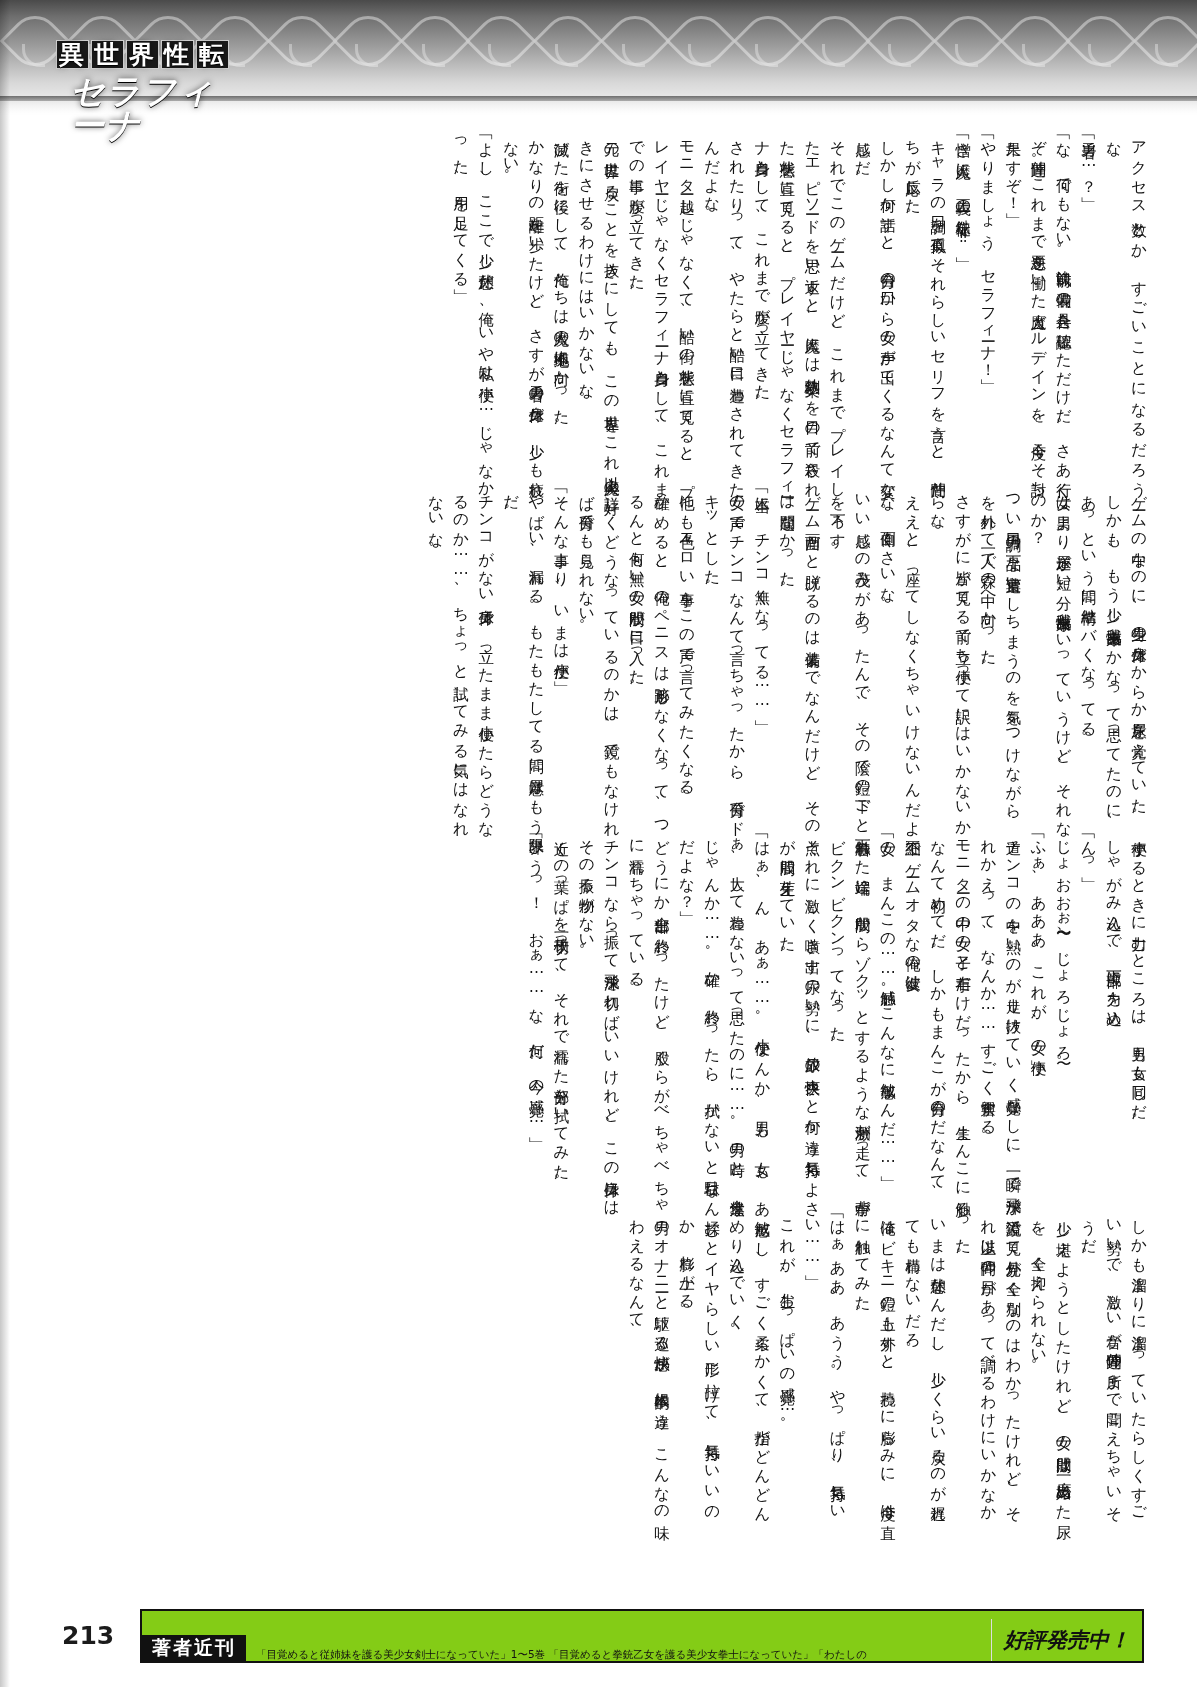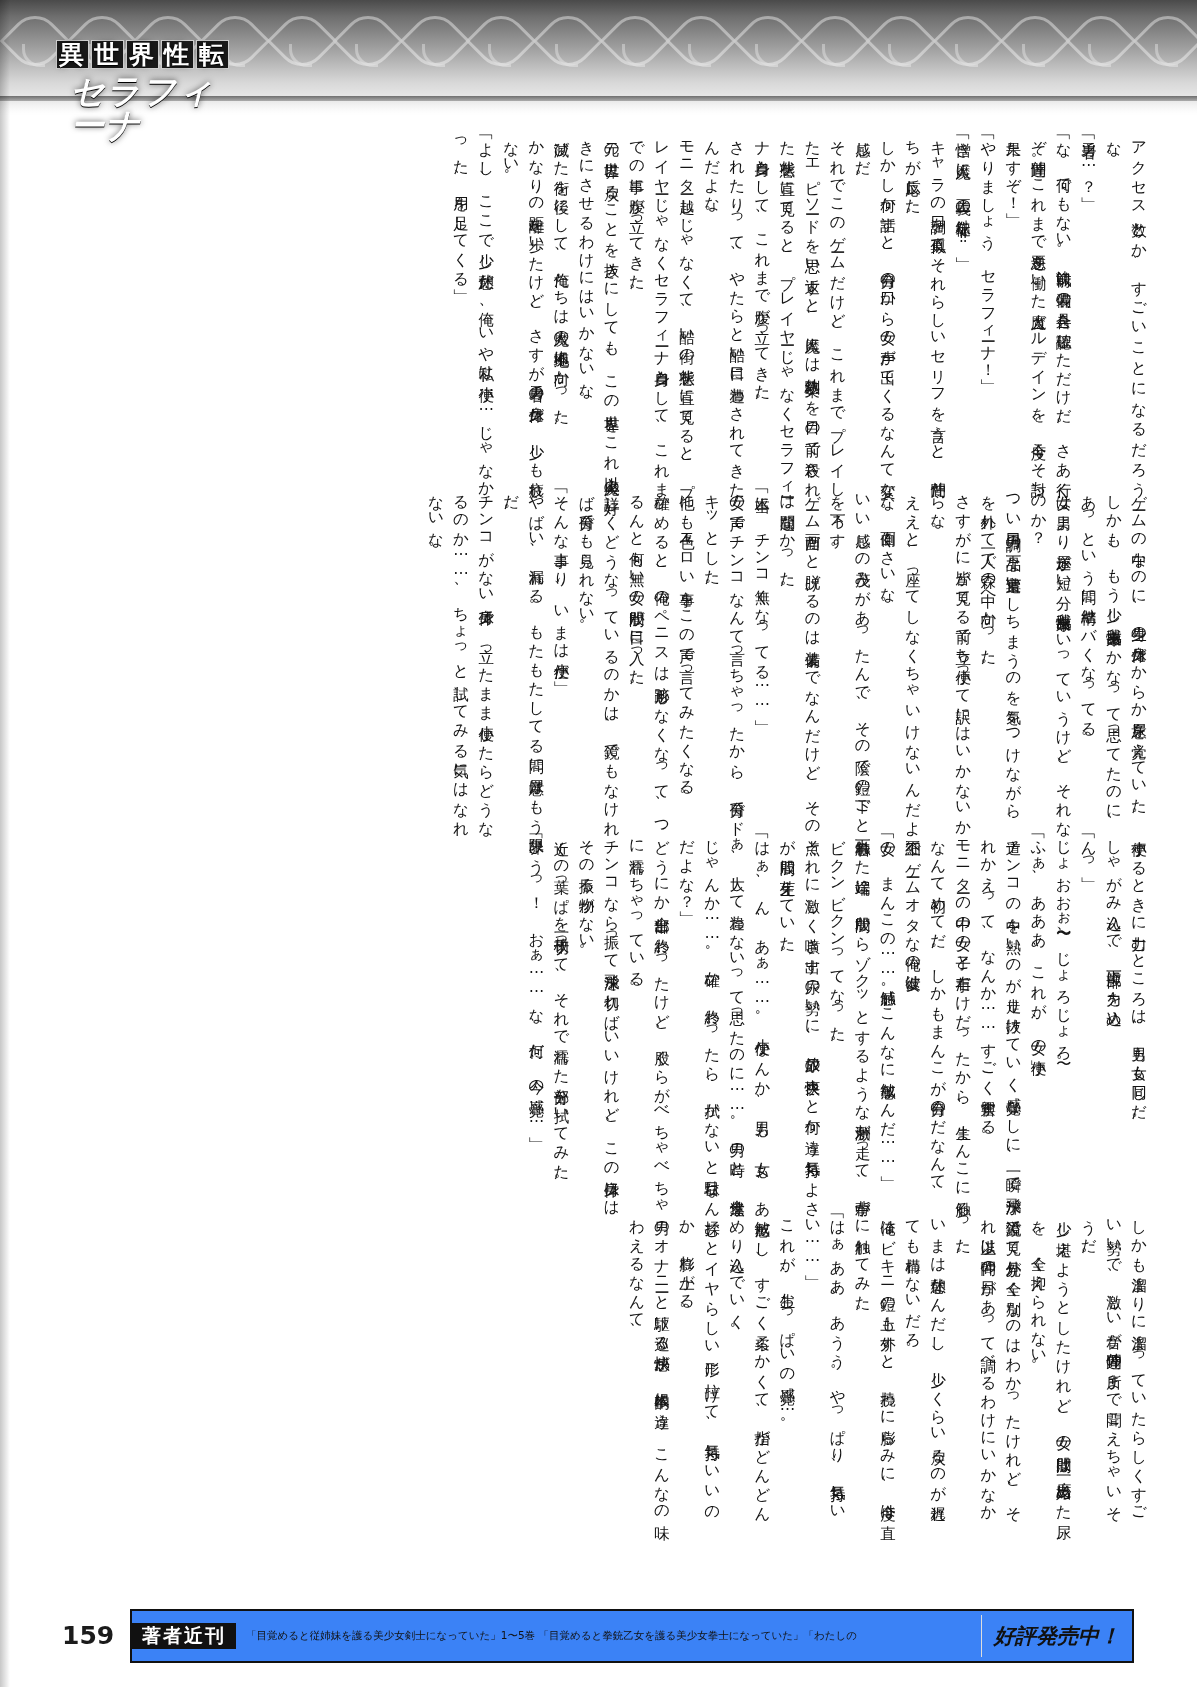--- a/index.html
+++ b/index.html
@@ -160,28 +160,28 @@
     position: absolute;
     left: 62px;
     top: 14px;
     font-family: "DejaVu Sans", sans-serif;
     font-size: 25px;
     font-weight: bold;
     color: #1b1b1b;
   }
   .ad-strip {
     position: absolute;
-    left: 130px;
+    left: 140px;
     top: 2px;
     width: 1000px;
     height: 50px;
     border: 2px solid #111;
-    background: #3b82f6;
-    display: flex;
-    align-items: center;
+    background: #84cc16;
+    display: flex;
+    align-items: flex-end;
   }
   .ad-label {
     flex: 0 0 auto;
     background: #111;
     color: #fff;
     font-family: "DejaVu Sans", sans-serif;
     font-size: 19px;
     font-weight: bold;
     letter-spacing: 2px;
     display: flex;
@@ -317,21 +317,21 @@
 いまは休憩なんだし、少しくらい戻るのが遅れても構わないだろ。
 俺はビキニ鎧の上も外すと、撓わに膨らみに、今度は直に触れてみた。
 「はぁああ、あうう。やっぱり、気持ちいい……」
 これが、生おっぱいの感覚……。
 敏感だし、すごく柔らかくて、指がどんどんめり込んでいく。
 揉むとイヤらしい形に拉げて、気持ちいいのか、膨れ上がる。
 男のオナニーと駆け巡る快感が、根本的に違う。こんなの味わえるなんて、</div>
   </div>
 
   <div class="footer">
-    <div class="page-num">159</div>
+    <div class="page-num">213</div>
     <div class="ad-strip">
       <div class="ad-label">著者近刊</div>
       <div class="ad-lines">
         <div class="ad-line">「目覚めると従姉妹を護る美少女剣士になっていた」1〜5巻 「目覚めると拳銃乙女を護る美少女拳士になっていた」「わたしの</div>
       </div>
       <div class="ad-cta">好評発売中！</div>
     </div>
   </div>
 
   <div class="edge-shadow"></div>

